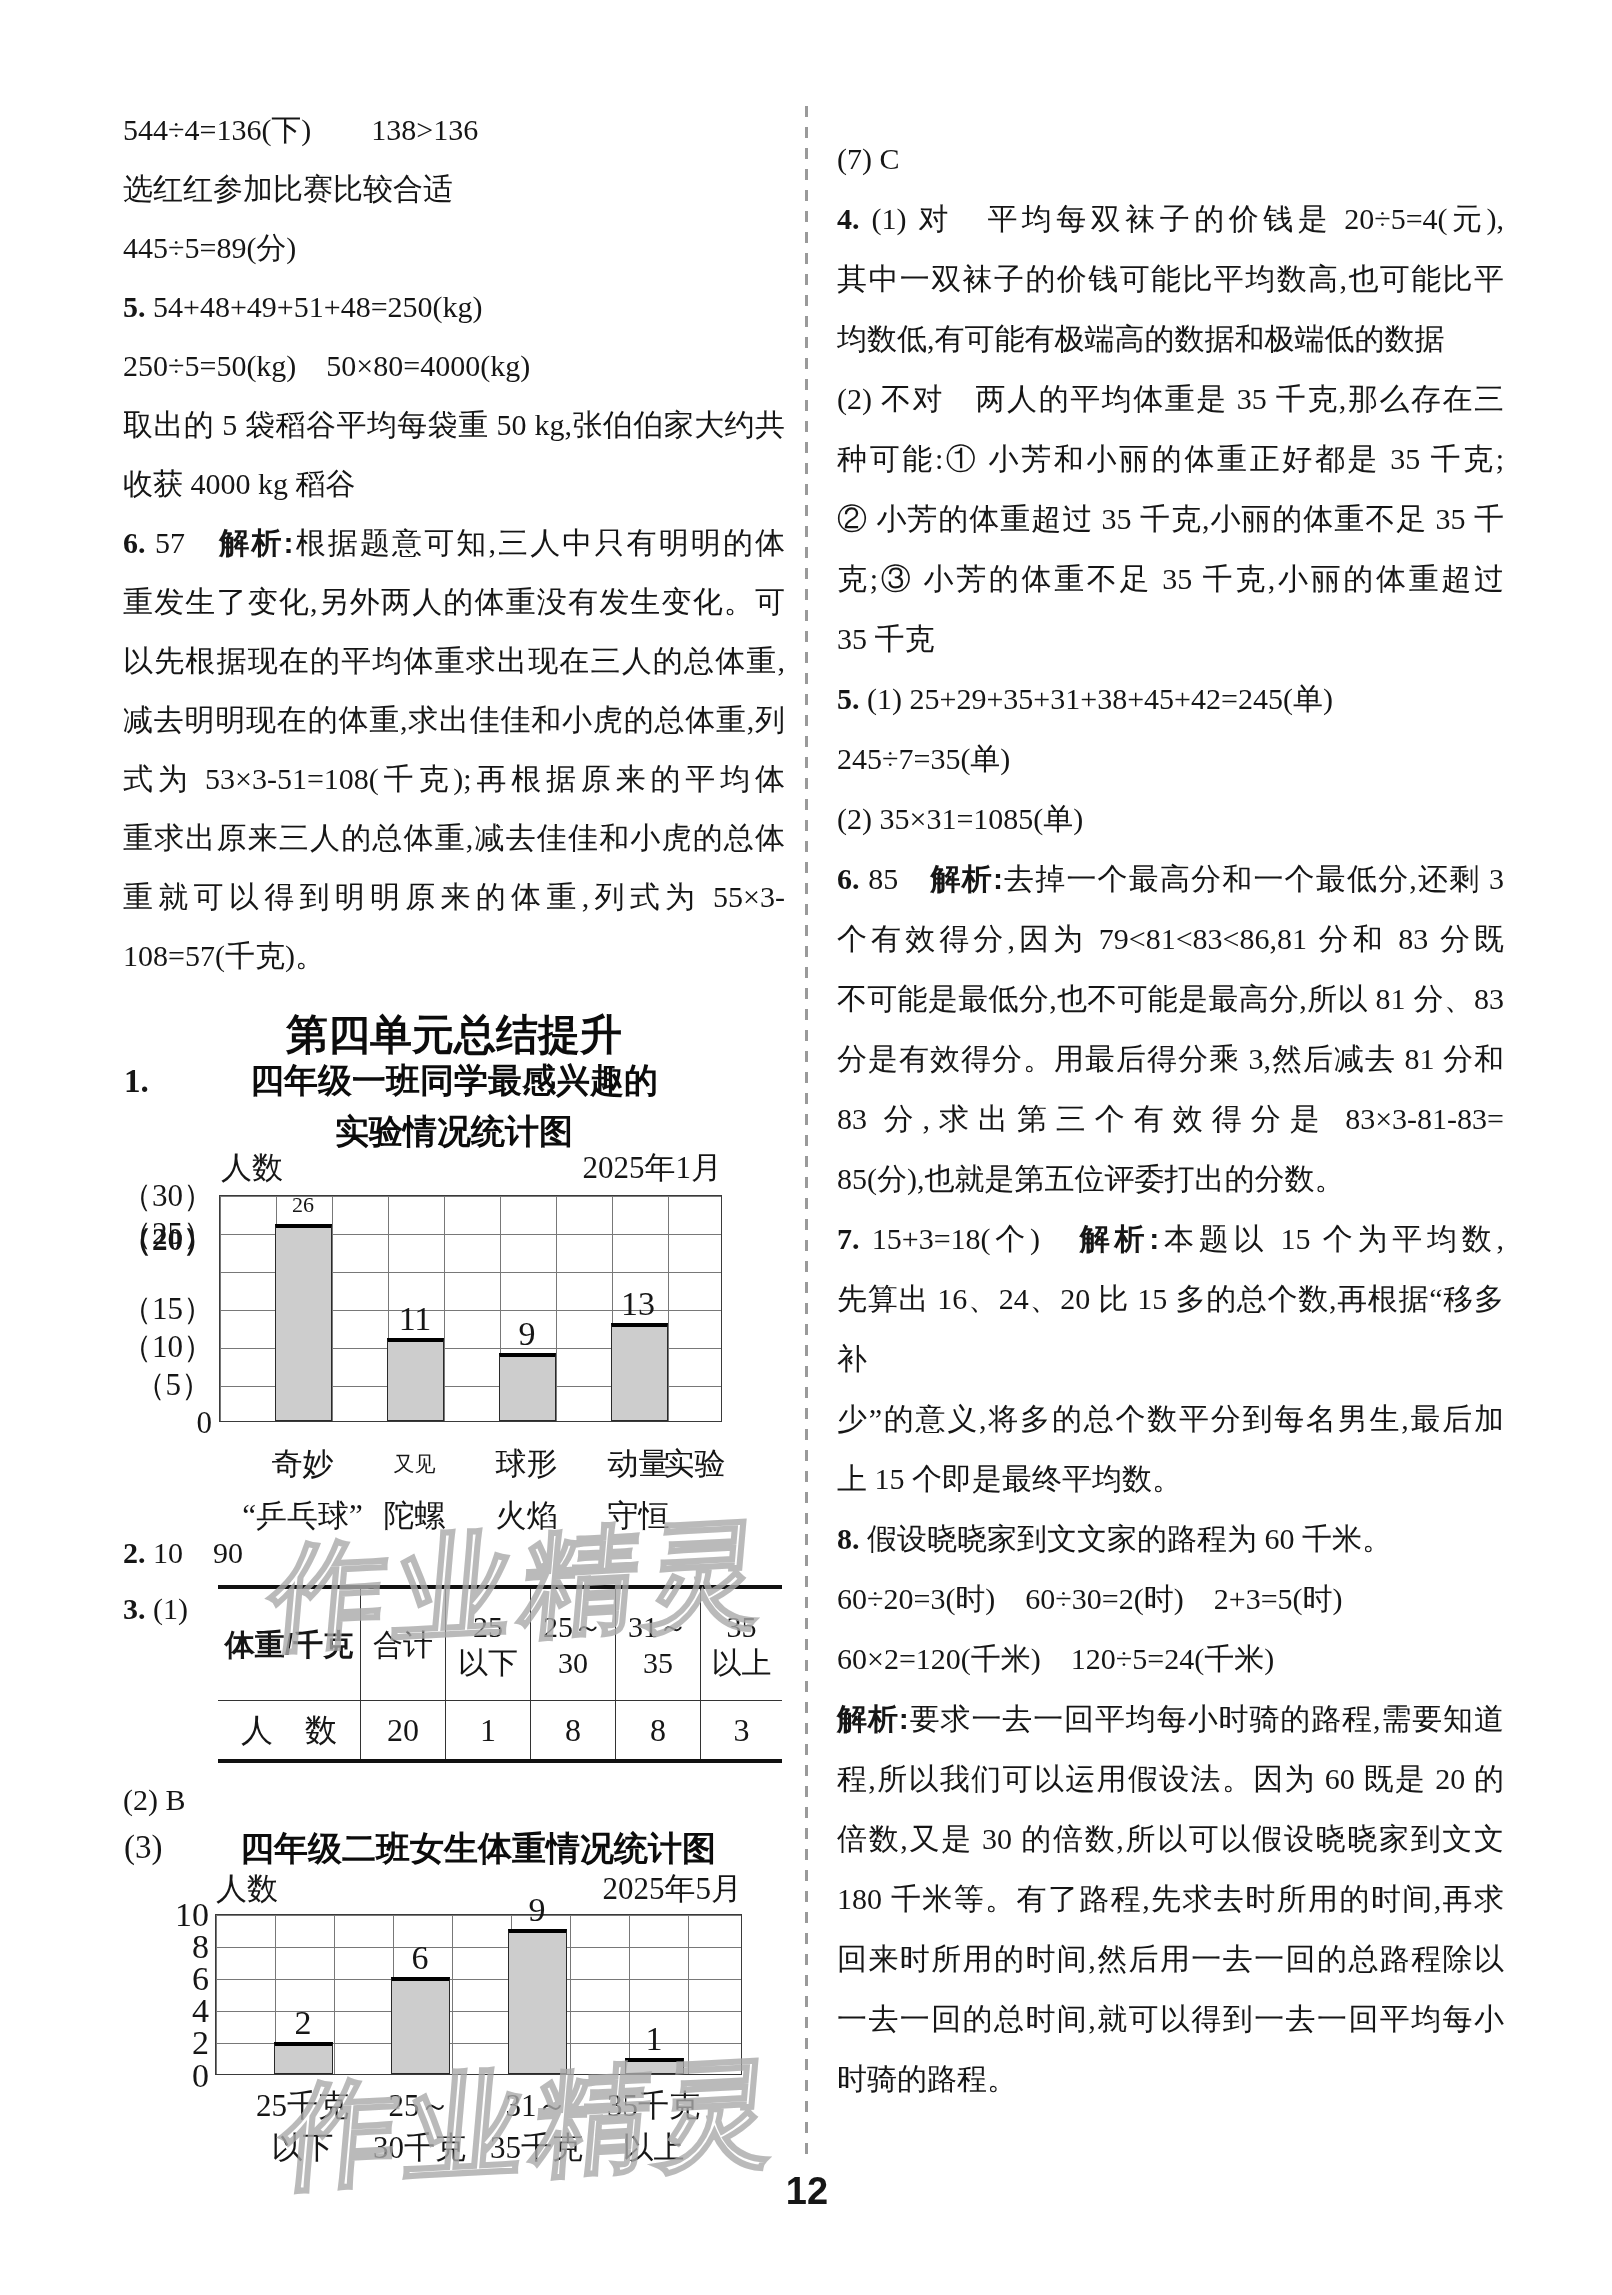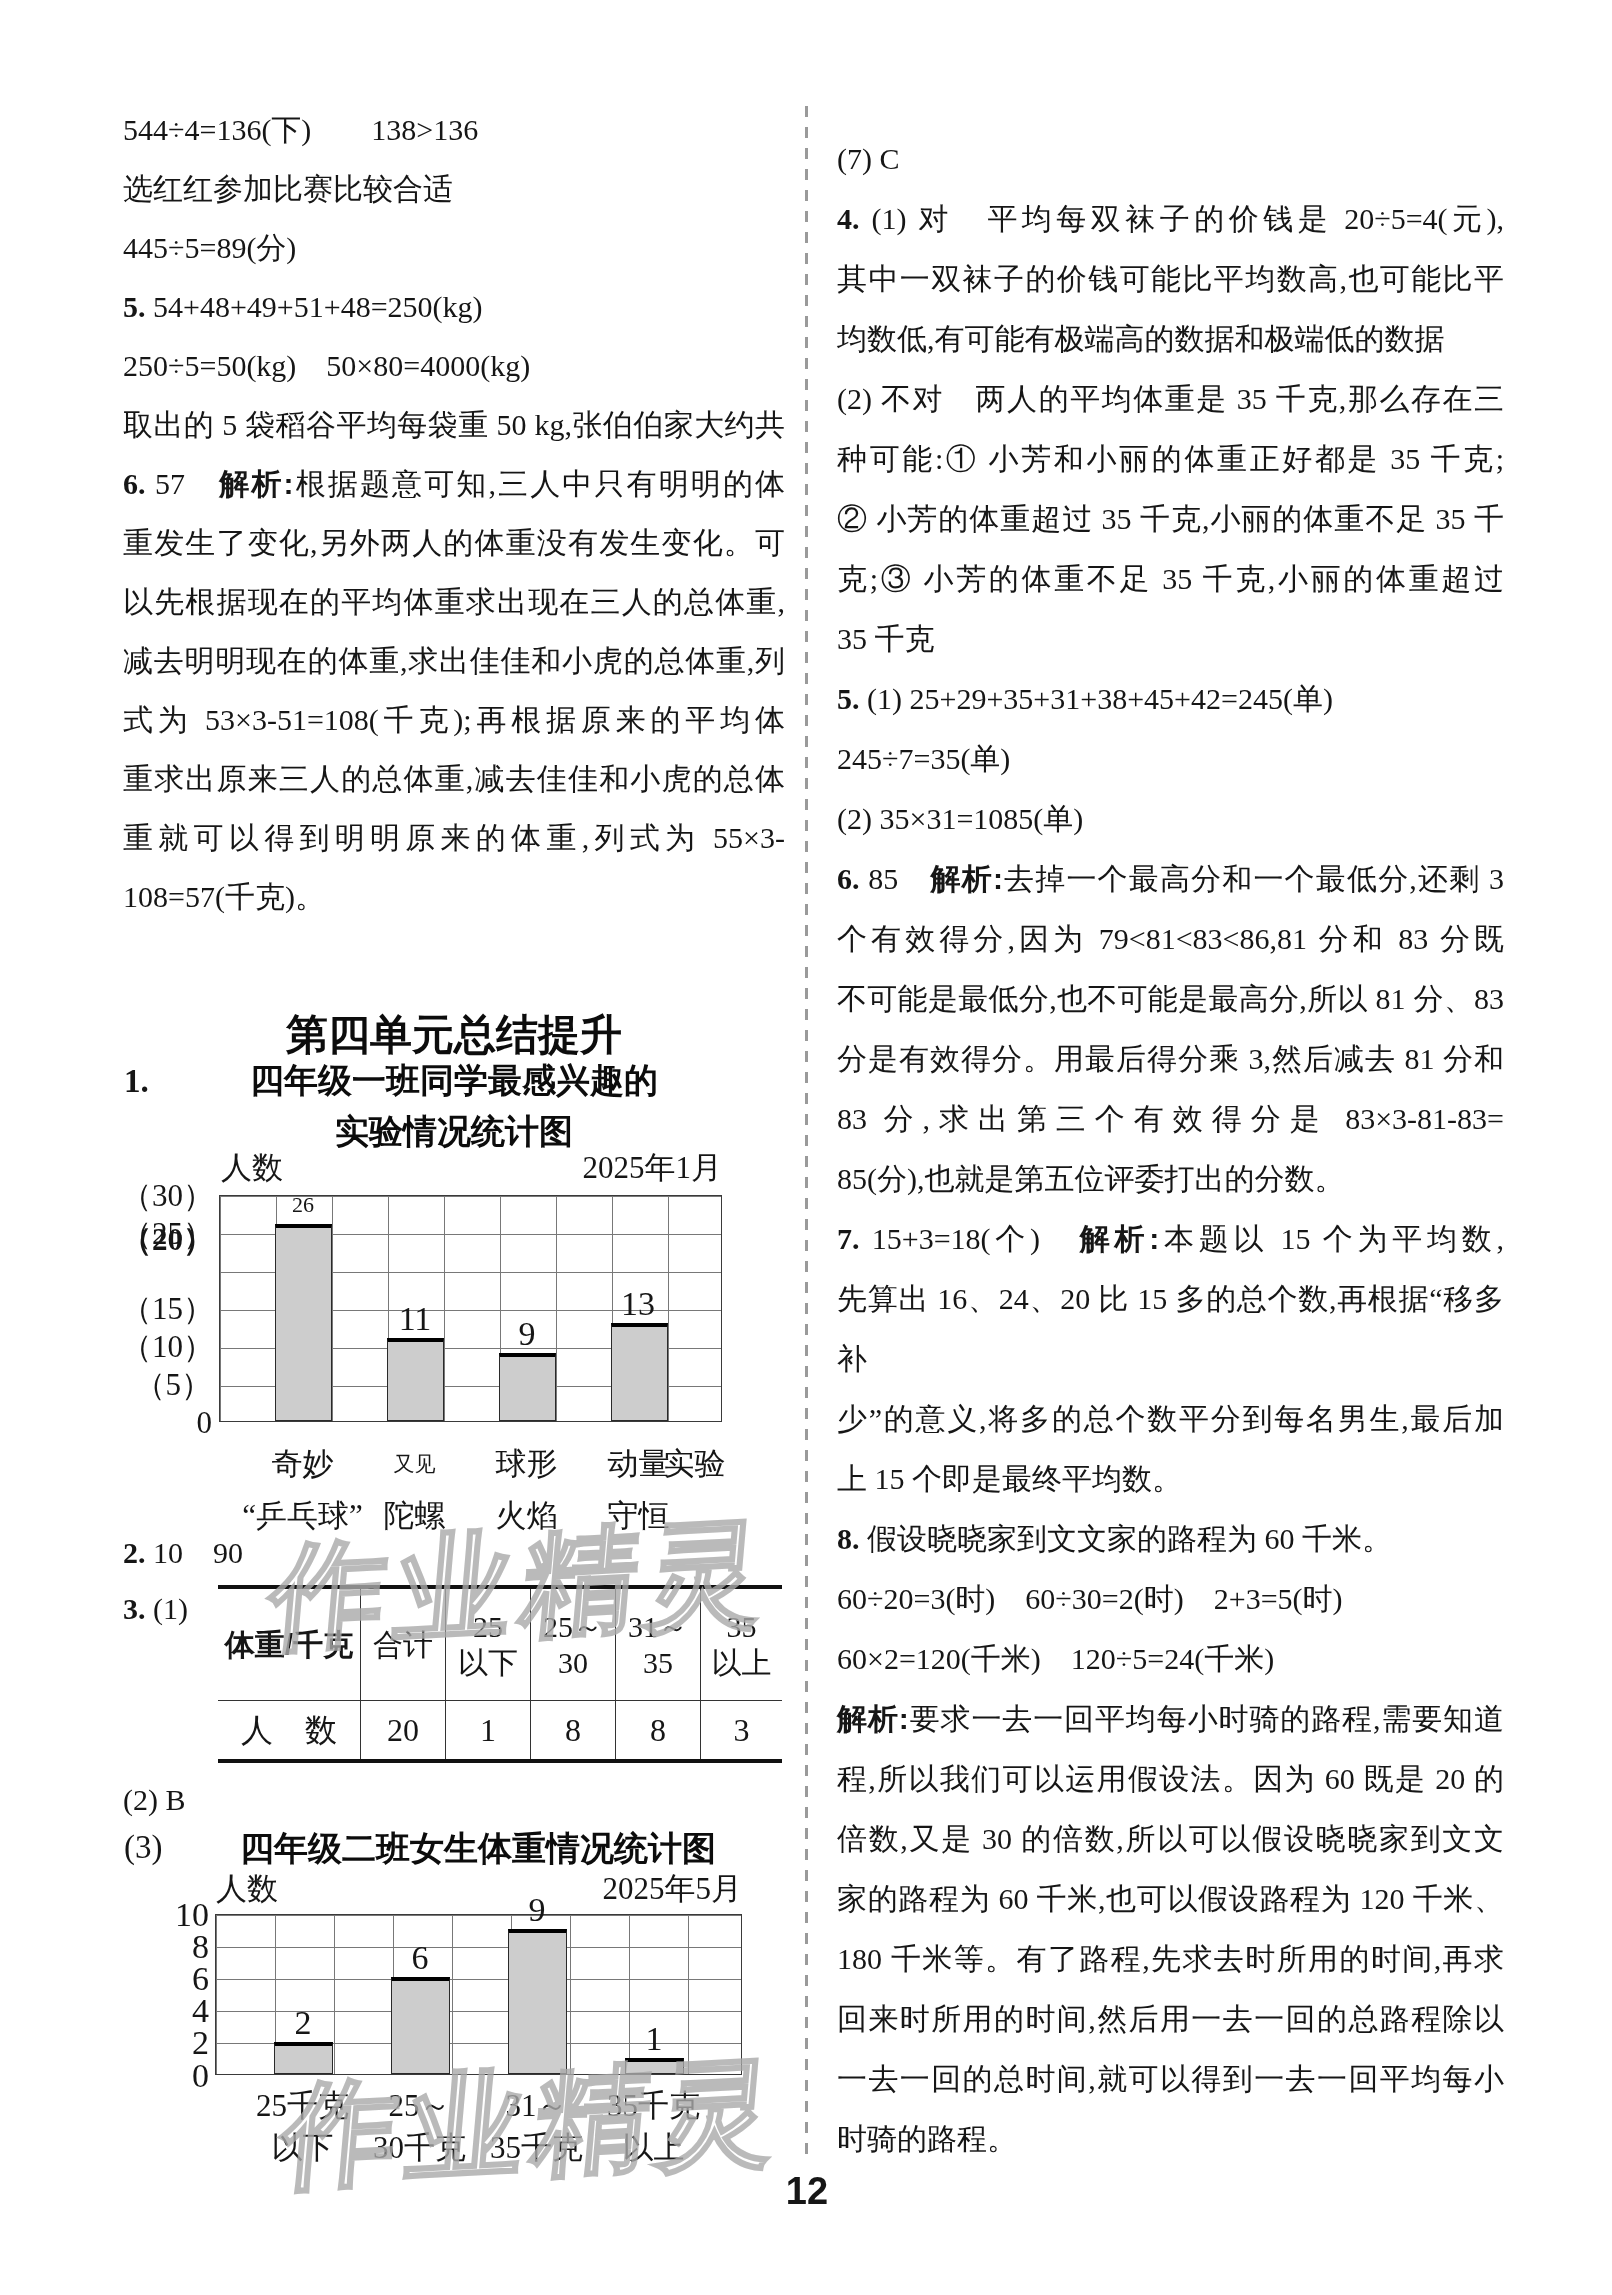--- a/index.html
+++ b/index.html
@@ -67,20 +67,21 @@
 
 <div id="page">
 
   <div id="col-left-text" class="abs" style="left:123px;top:100px;width:662px;">
       <div class="line l"><span class="run-r">544÷4=136(下)　　138&gt;136</span></div>
       <div class="line l"><span class="run-r">选红红参加比赛比较合适</span></div>
       <div class="line l"><span class="run-r">445÷5=89(分)</span></div>
       <div class="line l"><span class="run-b">5.</span><span class="run-r"> 54+48+49+51+48=250(kg)</span></div>
       <div class="line l"><span class="run-r">250÷5=50(kg)　50×80=4000(kg)</span></div>
       <div class="line j"><span class="run-r">取出的 5 袋稻谷平均每袋重 50 kg,张伯伯家大约共</span></div>
+      <div class="line l"><span class="run-r">收获 4000 kg 稻谷</span></div>
       <div class="line j"><span class="run-b">6.</span><span class="run-r"> 57　</span><span class="run-h">解析:</span><span class="run-r">根据题意可知,三人中只有明明的体</span></div>
       <div class="line j"><span class="run-r">重发生了变化,另外两人的体重没有发生变化。可</span></div>
       <div class="line j"><span class="run-r">以先根据现在的平均体重求出现在三人的总体重,</span></div>
       <div class="line j"><span class="run-r">减去明明现在的体重,求出佳佳和小虎的总体重,列</span></div>
       <div class="line j"><span class="run-r">式为 53×3-51=108(千克);再根据原来的平均体</span></div>
       <div class="line j"><span class="run-r">重求出原来三人的总体重,减去佳佳和小虎的总体</span></div>
       <div class="line j"><span class="run-r">重就可以得到明明原来的体重,列式为 55×3-</span></div>
       <div class="line l"><span class="run-r">108=57(千克)。</span></div>
     </div>
 
@@ -221,21 +222,20 @@
       <div class="line j"><span class="run-b">7.</span><span class="run-r"> 15+3=18(个)　</span><span class="run-h">解析:</span><span class="run-r">本题以 15 个为平均数,</span></div>
       <div class="line j"><span class="run-r">先算出 16、24、20 比 15 多的总个数,再根据“移多补</span></div>
       <div class="line j"><span class="run-r">少”的意义,将多的总个数平分到每名男生,最后加</span></div>
       <div class="line l"><span class="run-r">上 15 个即是最终平均数。</span></div>
       <div class="line l"><span class="run-b">8.</span><span class="run-r"> 假设晓晓家到文文家的路程为 60 千米。</span></div>
       <div class="line l"><span class="run-r">60÷20=3(时)　60÷30=2(时)　2+3=5(时)</span></div>
       <div class="line l"><span class="run-r">60×2=120(千米)　120÷5=24(千米)</span></div>
       <div class="line j"><span class="run-h">解析:</span><span class="run-r">要求一去一回平均每小时骑的路程,需要知道</span></div>
       <div class="line j"><span class="run-r">程,所以我们可以运用假设法。因为 60 既是 20 的</span></div>
       <div class="line j"><span class="run-r">倍数,又是 30 的倍数,所以可以假设晓晓家到文文</span></div>
-      <div class="line j"><span class="run-r">家的路程为 60 千米,也可以假设路程为 120 千米、</span></div>
       <div class="line j"><span class="run-r">180 千米等。有了路程,先求去时所用的时间,再求</span></div>
       <div class="line j"><span class="run-r">回来时所用的时间,然后用一去一回的总路程除以</span></div>
       <div class="line j"><span class="run-r">一去一回的总时间,就可以得到一去一回平均每小</span></div>
       <div class="line l"><span class="run-r">时骑的路程。</span></div>
     </div>
 
   <div class="wm" id="wm1" style="left:270px;top:1507px;">作业精灵</div>
   <div class="wm" id="wm2" style="left:282px;top:2046px;">作业精灵</div>
 
   <div id="page-number">12</div>

